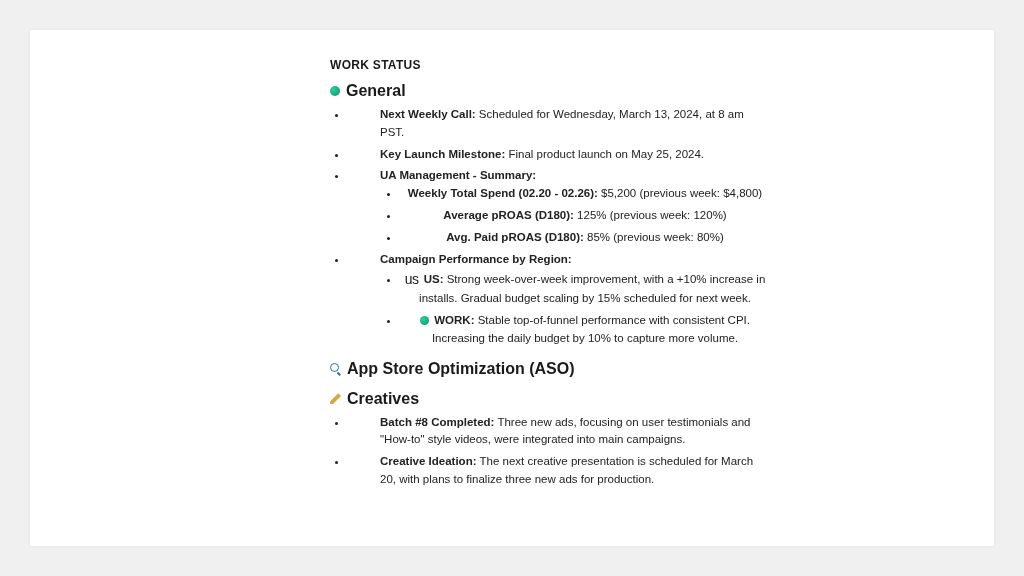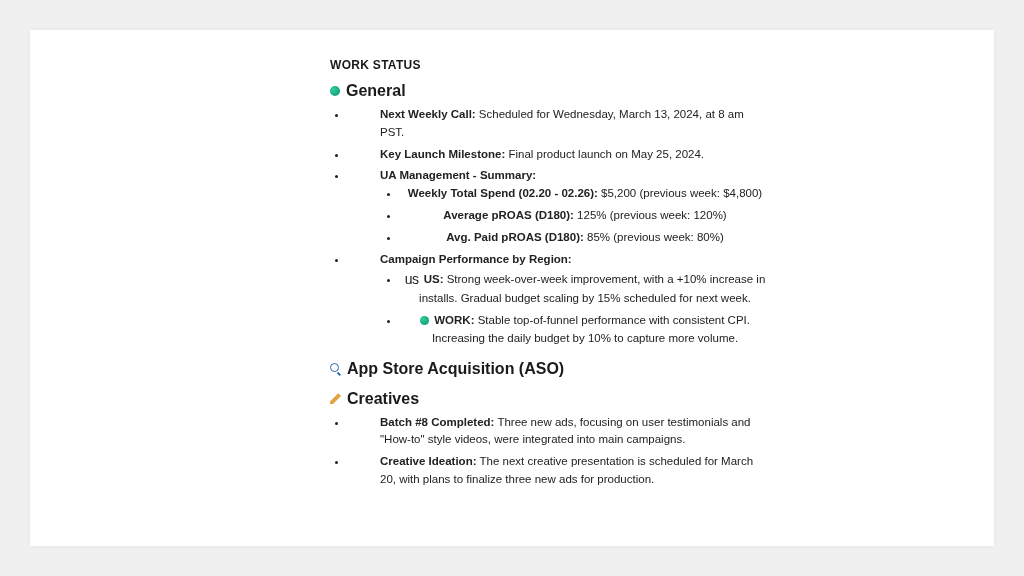--- a/index.html
+++ b/index.html
@@ -147,21 +147,21 @@
           <li>
             <span class="dot-green-sm micro-icon"></span>
             <span class="b">WORK:</span><span> Stable top-of-funnel performance with consistent CPI. Increasing the daily budget by 10% to capture more volume.</span>
           </li>
         </ul>
       </li>
     </ul>
 
     <div class="section-head">
       <span class="icon-mag"></span>
-      <span>App Store Acquisition (ASO)</span>
+      <span>App Store Optimization (ASO)</span>
     </div>
 
     <div class="section-head">
       <span class="icon-pencil"></span>
       <span>Creatives</span>
     </div>
     <ul class="top">
       <li>
         <span class="b">Batch #8 Completed:</span><span> Three new ads, focusing on user testimonials and "How-to" style videos, were integrated into main campaigns.</span>
       </li>

